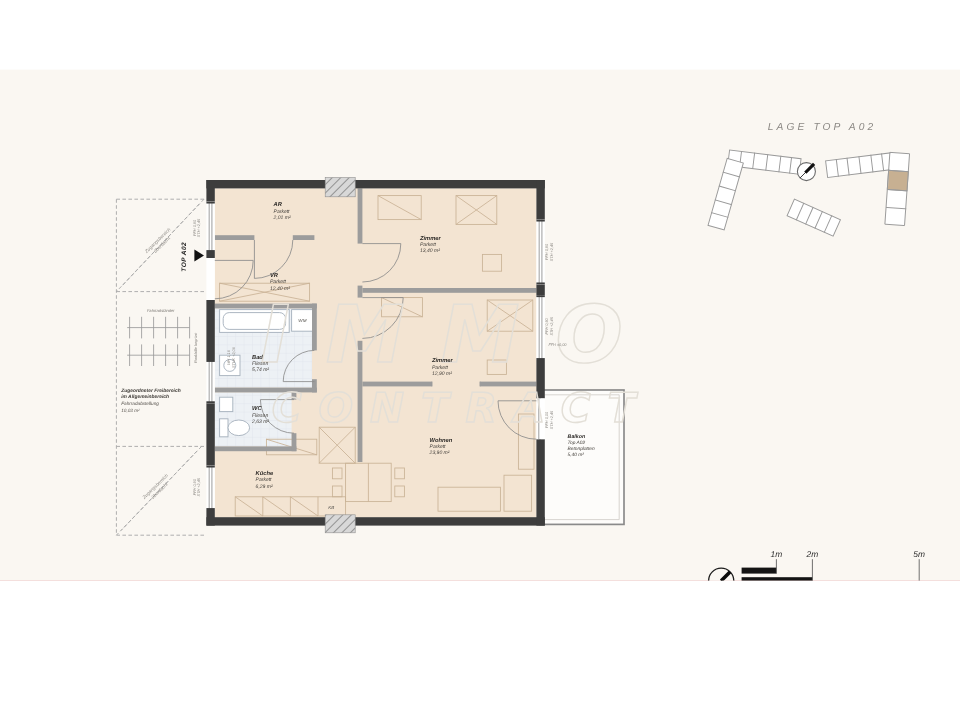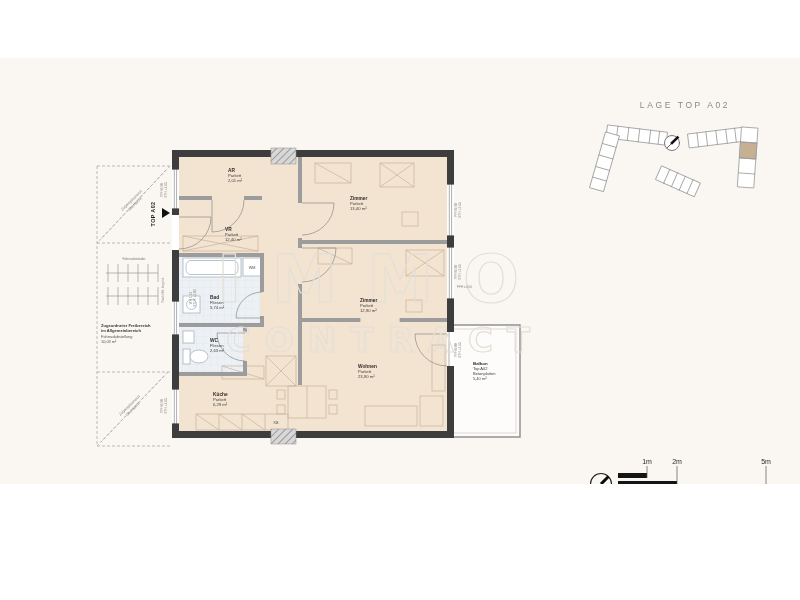--- a/index.html
+++ b/index.html
@@ -1,16 +1,16 @@
 <!DOCTYPE html>
 <html><head>
 <meta charset="utf-8">
 <style>
   html,body{margin:0;padding:0;background:#ffffff;}
-  .stage{position:relative;width:800px;height:484px;overflow:hidden;background:#b91c1c;}
+  .stage{position:relative;width:800px;height:484px;overflow:hidden;background:#b91c1c;font-style:italic;}
   svg{display:block;}
   text{font-family:"Liberation Sans", sans-serif;}
   .lage-title{font-size:8.5px;letter-spacing:2.6px;fill:#8b8884;font-weight:500;}
   .room-name{font-size:4.8px;font-weight:bold;fill:#2e2b28;}
   .room-sub{font-size:4.2px;fill:#45413c;}
   .blk-name{font-size:4.4px;font-weight:bold;fill:#2e2b28;}
   .blk-sub{font-size:4.0px;fill:#45413c;}
   .tiny{font-size:3.2px;fill:#8d8a85;}
   .tiny-dk{font-size:3.4px;fill:#7c7974;}
   .diag{font-size:3.9px;fill:#8d8a85;}

